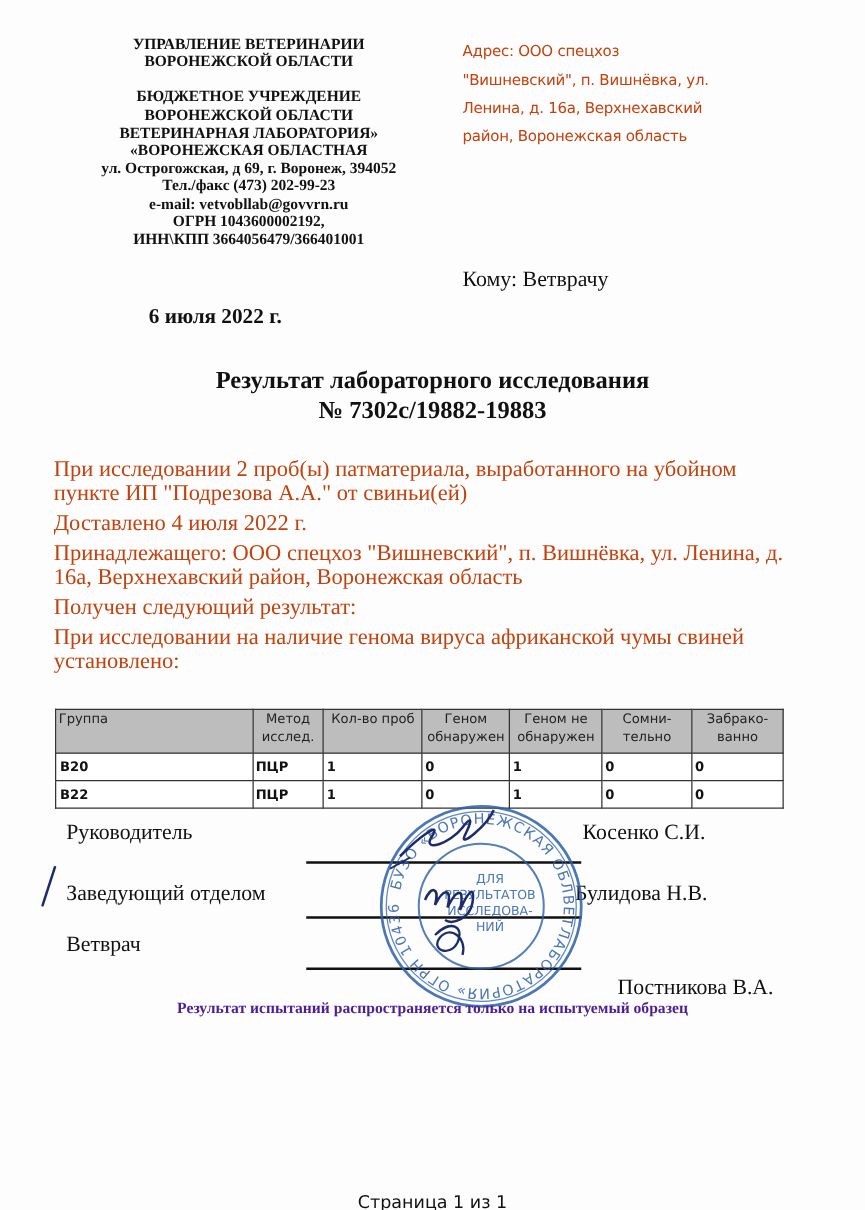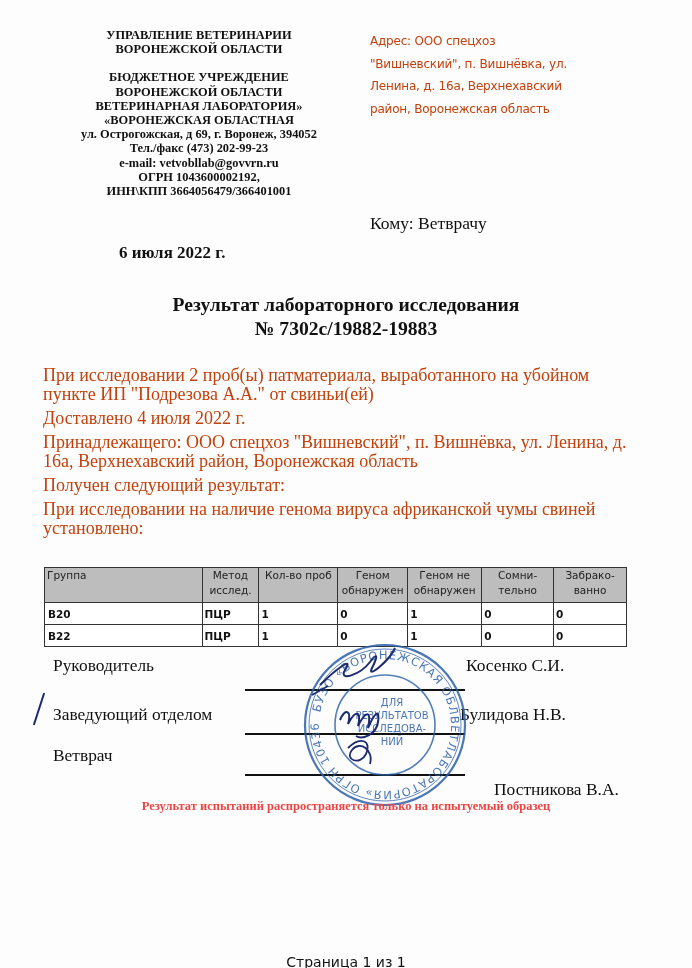--- a/index.html
+++ b/index.html
@@ -35,21 +35,21 @@
 
   .sig { position: absolute; font-family: "Liberation Serif", serif; font-size: 17.4px; color: #111; }
   .sigline { position: absolute; height: 1.6px; background: #111; }
 
   .stamp { position: absolute; left: 300px; top: 640px; width: 170px; height: 170px; }
 
   .slash { position: absolute; left: 38px; top: 692px; width: 2px; height: 34px; background: #1c2a6e;
            transform: rotate(18deg); border-radius: 1px; }
 
   .note { position: absolute; left: 40px; width: 612px; text-align: center; top: 799px;
-          font-family: "Liberation Serif", serif; font-weight: bold; font-size: 12.5px; color: #ef4444; }
+          font-family: "Liberation Serif", serif; font-weight: bold; font-size: 12.5px; color: #4c1d95; }
 
   .pagenum { position: absolute; left: 0; width: 692px; text-align: center; top: 918px;
              font-family: "DejaVu Sans", sans-serif; font-size: 14px; color: #111; margin-top: 36px; }
 </style>
 </head>
 <body>
 
 <div class="page">
 
   <div class="org">

